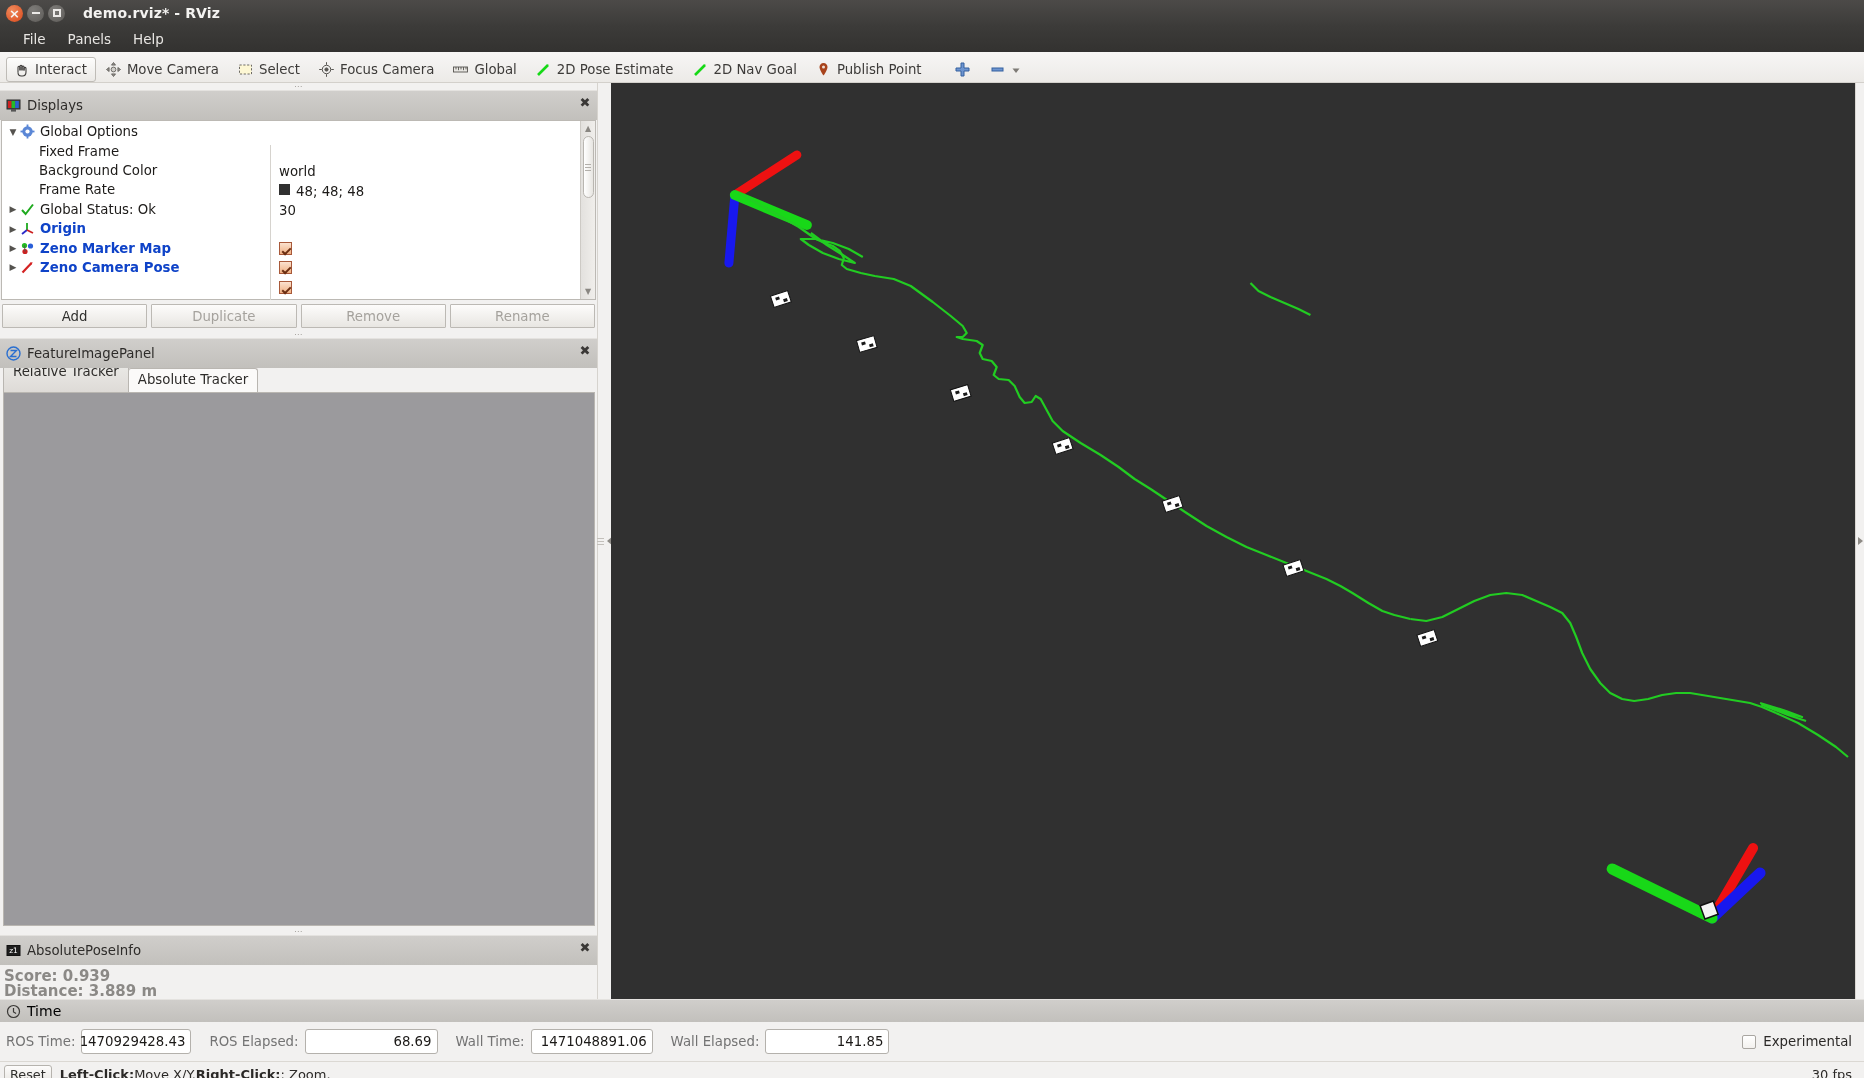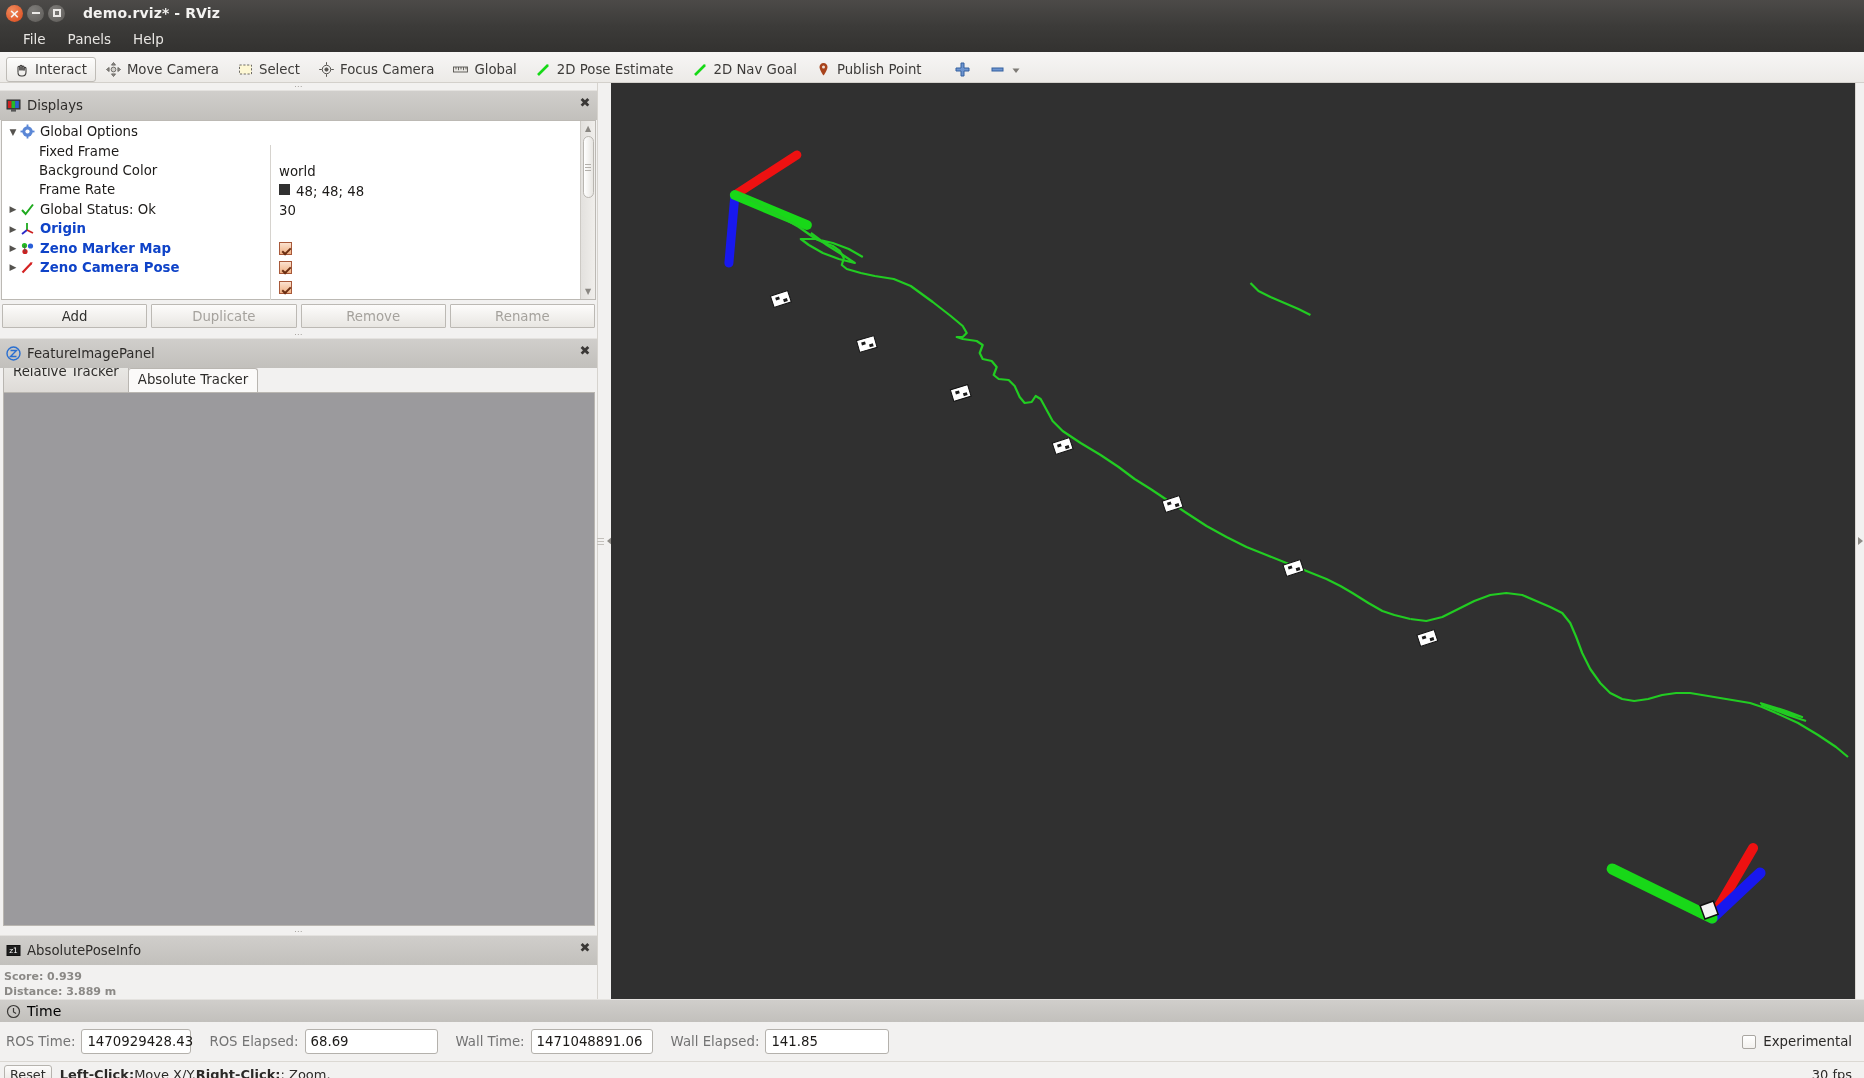--- a/index.html
+++ b/index.html
@@ -256,21 +256,21 @@
     height: 58px;
     display: flex; align-items: center; justify-content: center;
   }
   .poseblock span {
     font-size: 42px; font-weight: bold; color: #000;
     font-family: "DejaVu Sans", "Liberation Sans", sans-serif;
     letter-spacing: -1px;
   }
   .posemeta {
     padding: 4px 4px 0 4px;
-    font-size: 11px; font-weight: bold;
+    font-size: 15px; font-weight: bold;
     color: #8b8986; line-height: 15px;
   }
 
   
   .vsplit {
     width: 14px;
     background: #f2f1f0;
     display: flex; align-items: center; justify-content: center;
     gap: 3px;
     border-left: 1px solid #d6d3ce;
@@ -317,20 +317,21 @@
   .tf-input {
     height: 25px;
     background: #fff;
     border: 1px solid #b4b1ac;
     border-radius: 3px;
     display: flex; align-items: center;
     padding: 0 5px;
     font-size: 13.3px;
     color: #1b1917;
     margin-right: 18px;
+    justify-content: flex-end;
   }
   .expbox {
     margin-left: auto; margin-right: 12px;
     display: flex; align-items: center; gap: 7px;
     font-size: 13.3px; color: #2b2927;
   }
   .expcheck {
     width: 14px; height: 14px;
     border: 1px solid #a9a6a1; border-radius: 2px;
     background: linear-gradient(to bottom,#fff,#f3f1ee);

